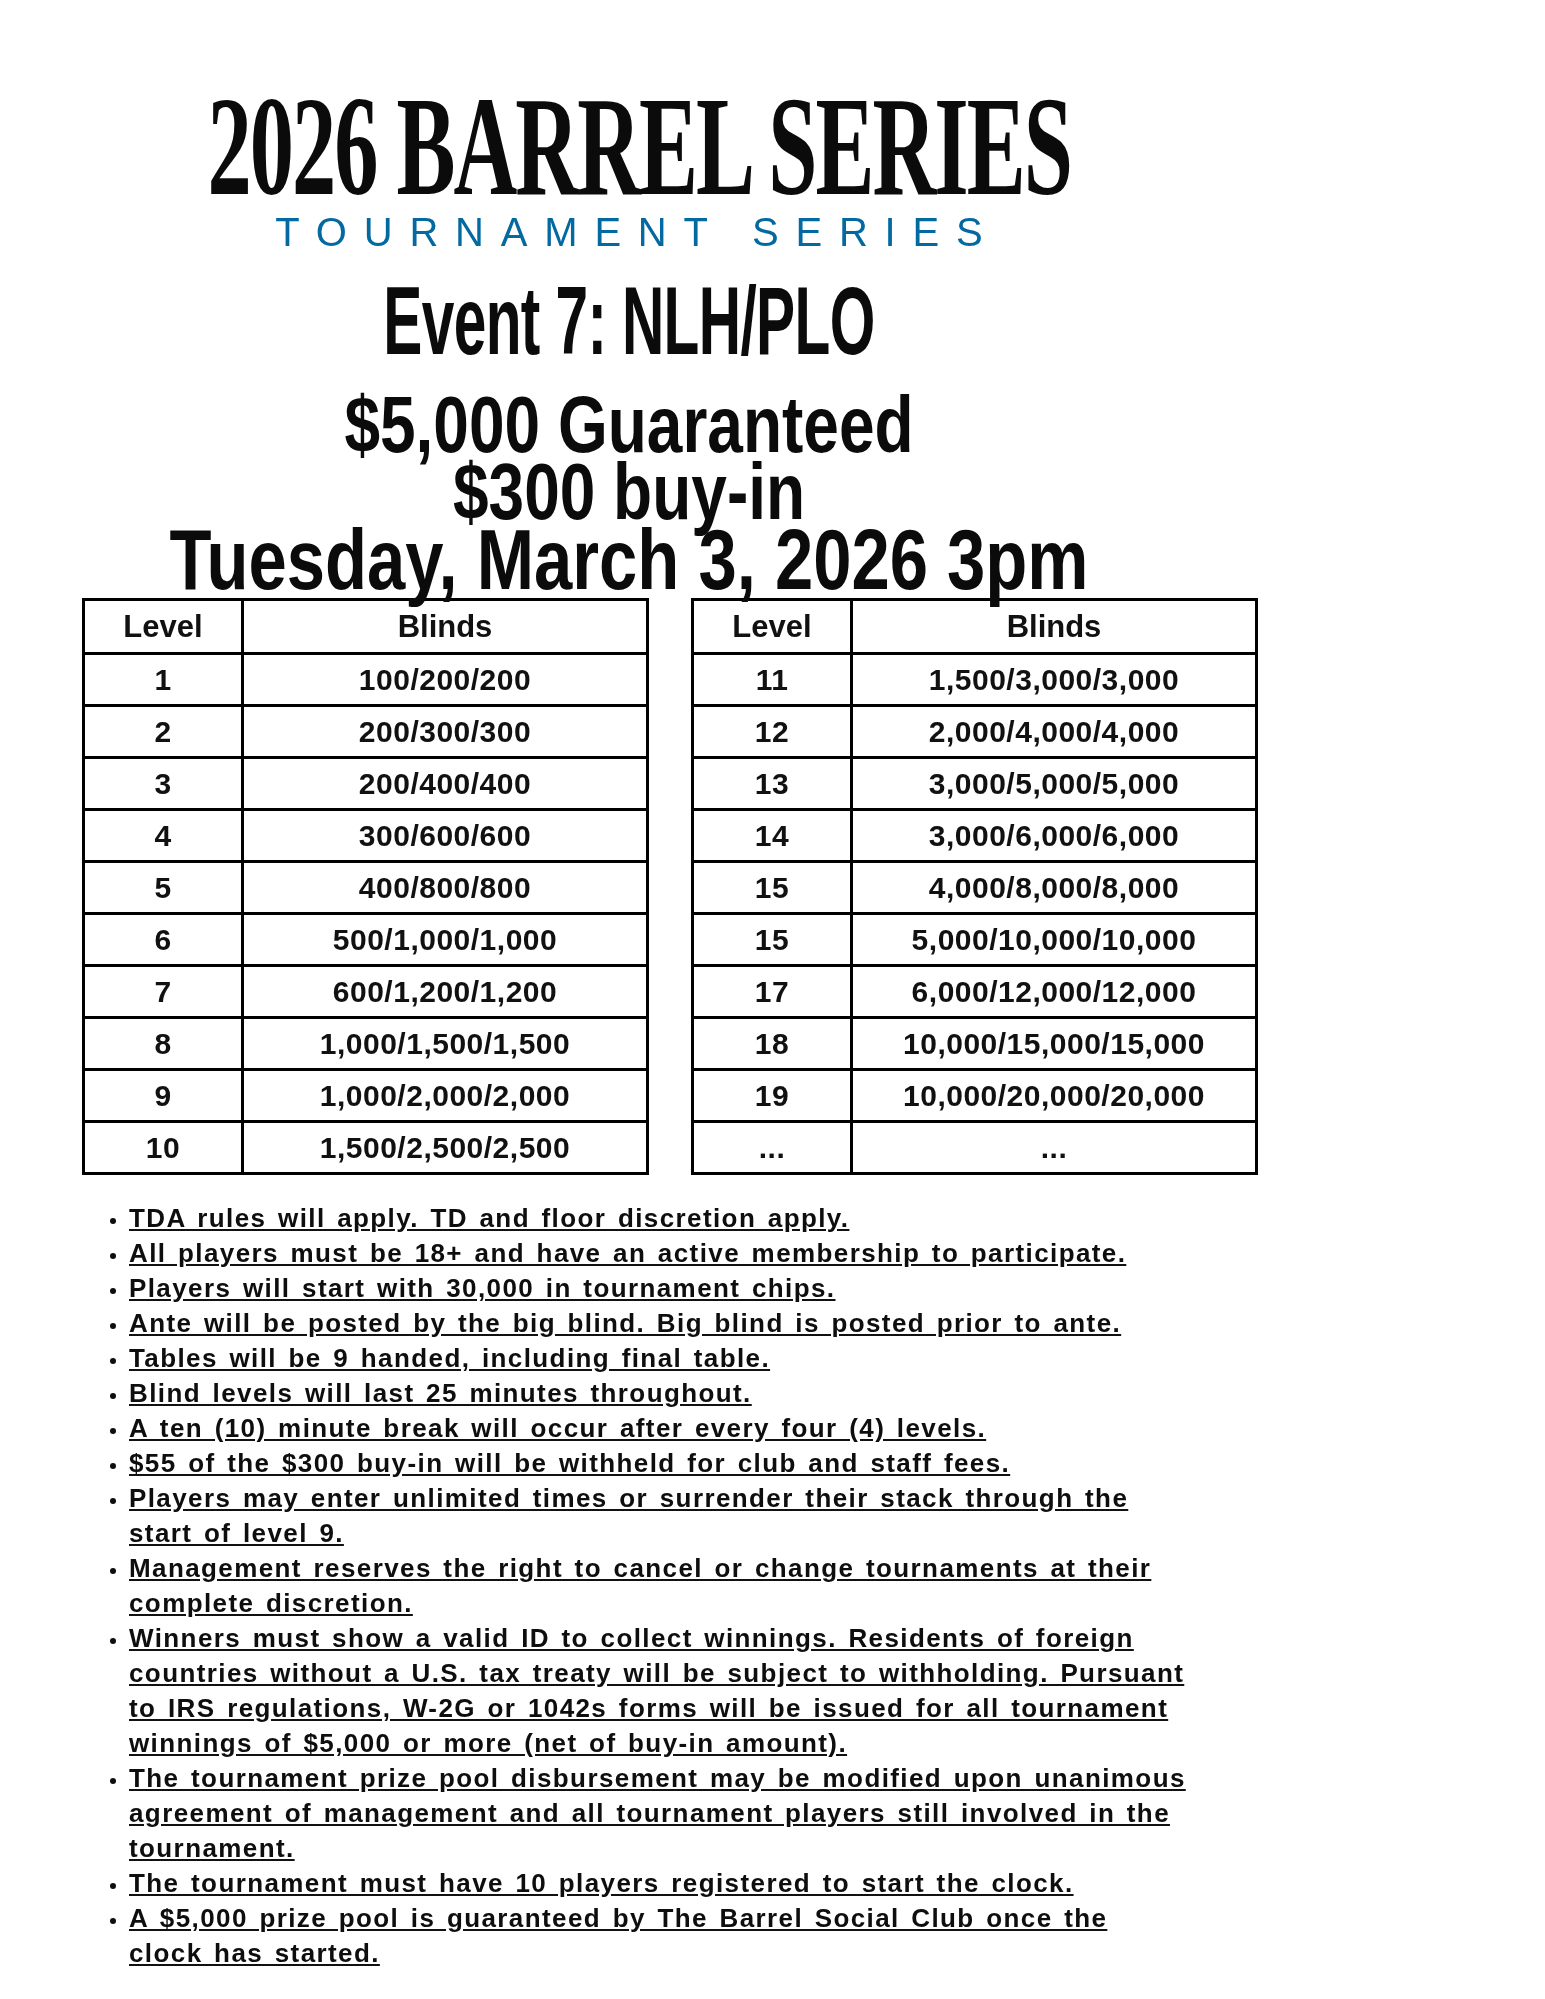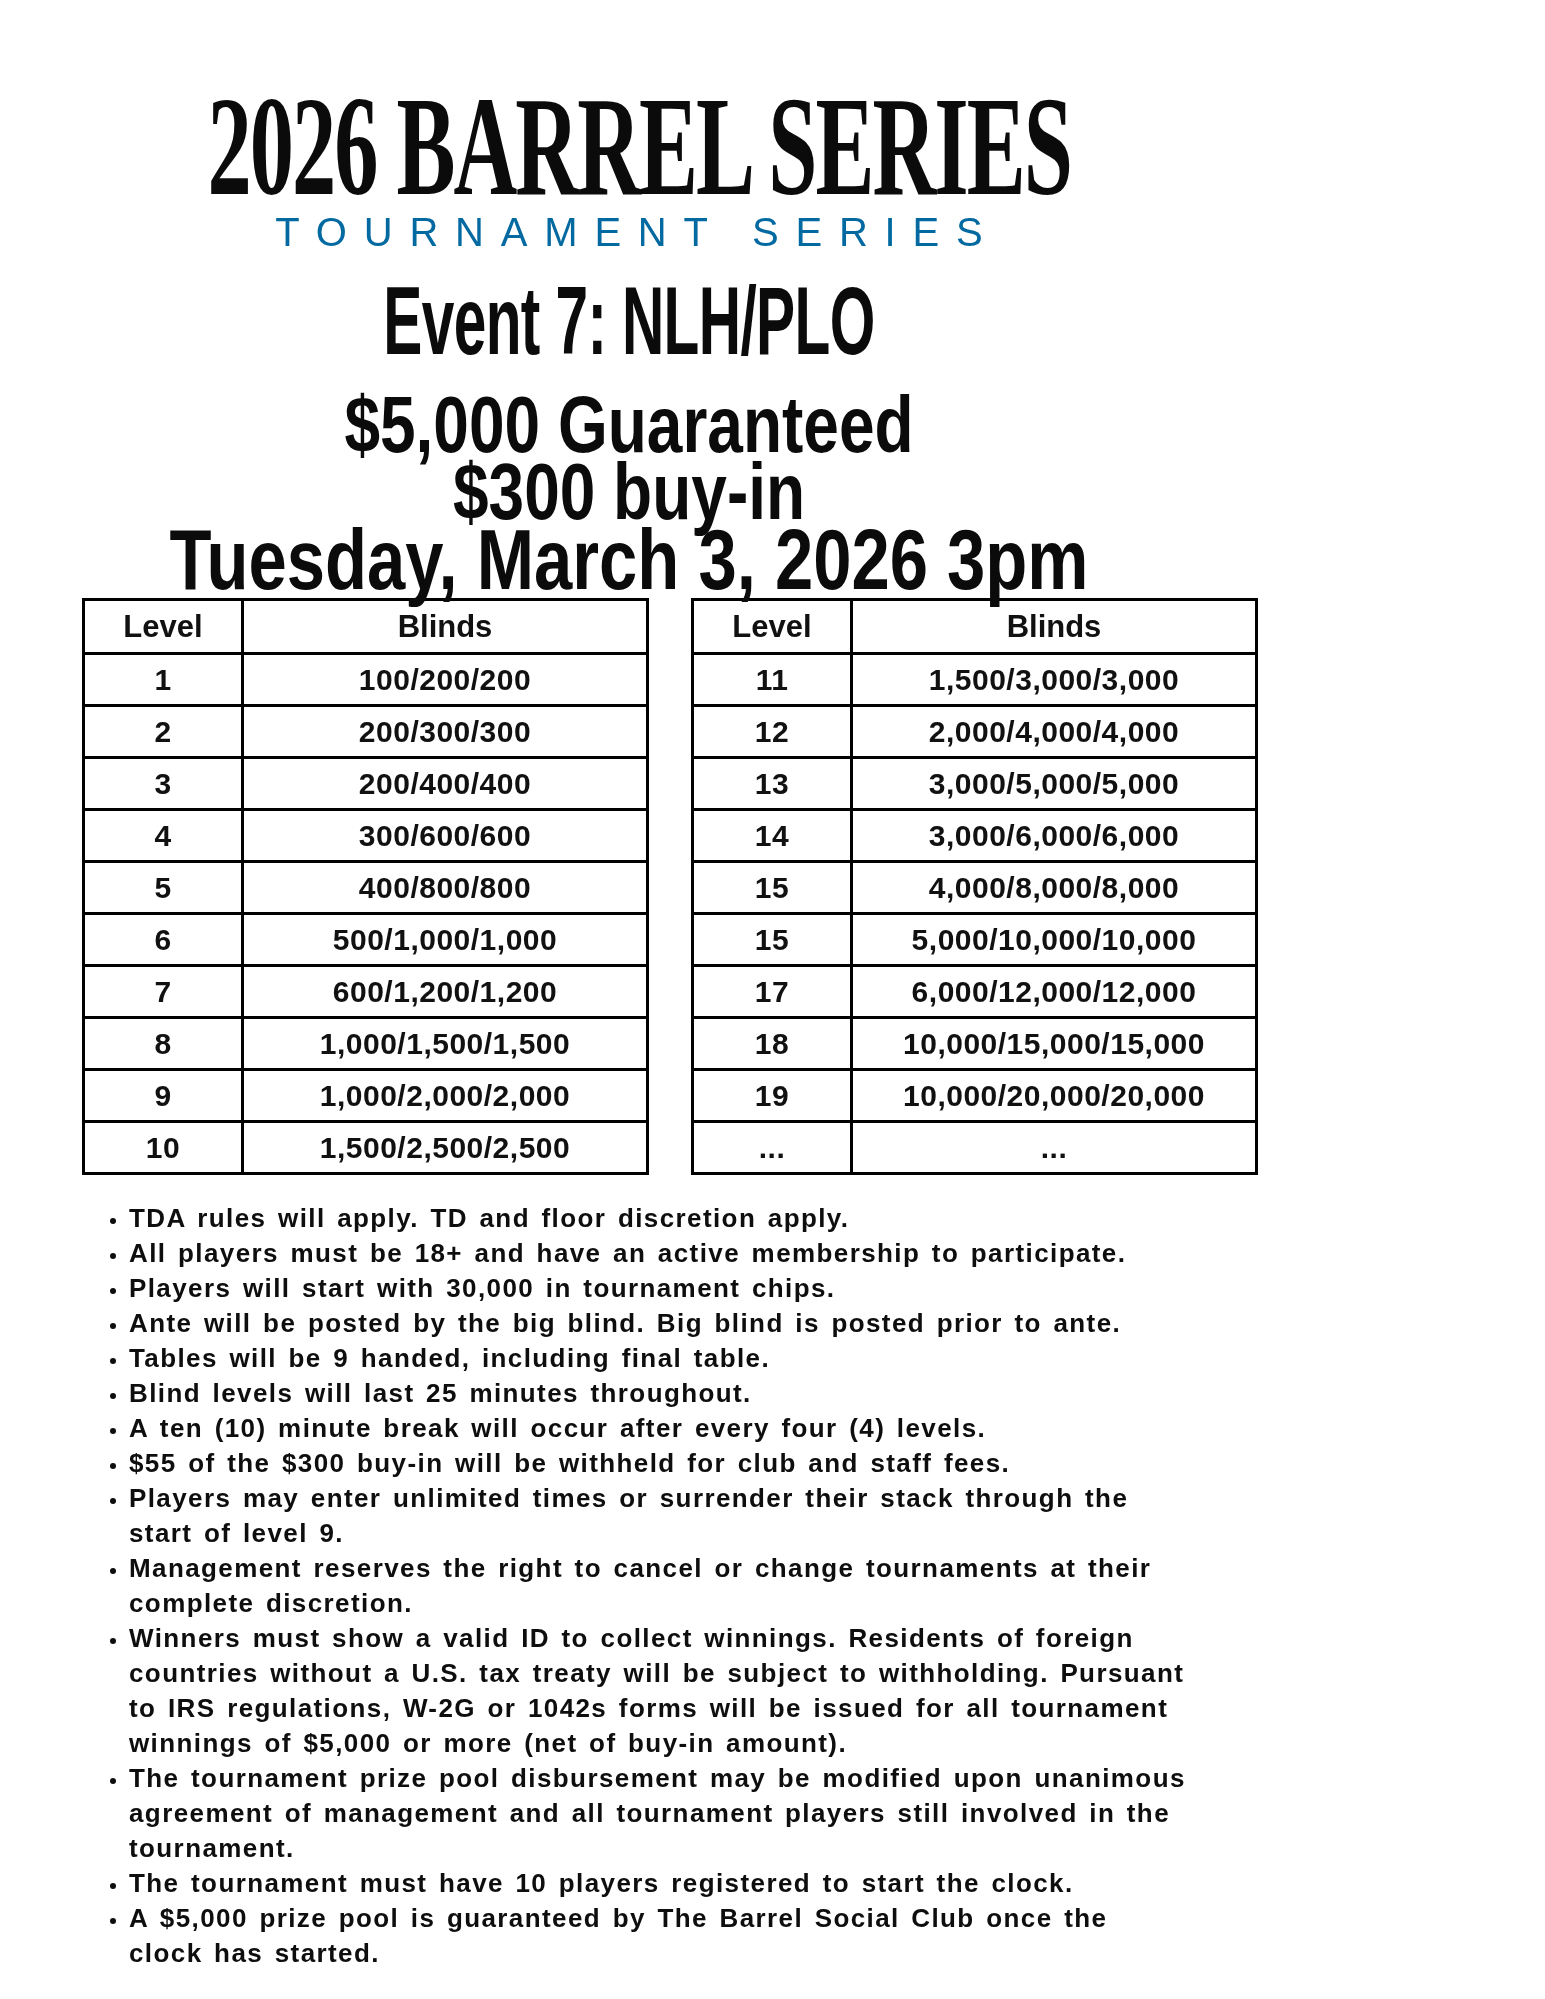--- a/index.html
+++ b/index.html
@@ -91,20 +91,21 @@
     text-align:center;
     font-size:56px;
     line-height:1.15;
     font-weight:700;
     letter-spacing:0.5px;
     color:#101010;
   }
   ul.rules-list {
     margin:26px 70px 0 95px;
     padding-left:34px;
+    text-decoration:underline;
   }
   ul.rules-list li {
     font-size:26px;
     line-height:35px;
     font-weight:700;
     letter-spacing:1.4px;
     word-spacing:3px;
     color:#0e0e0e;
   }
   ul.rules-list li::marker { font-size:21px; }

